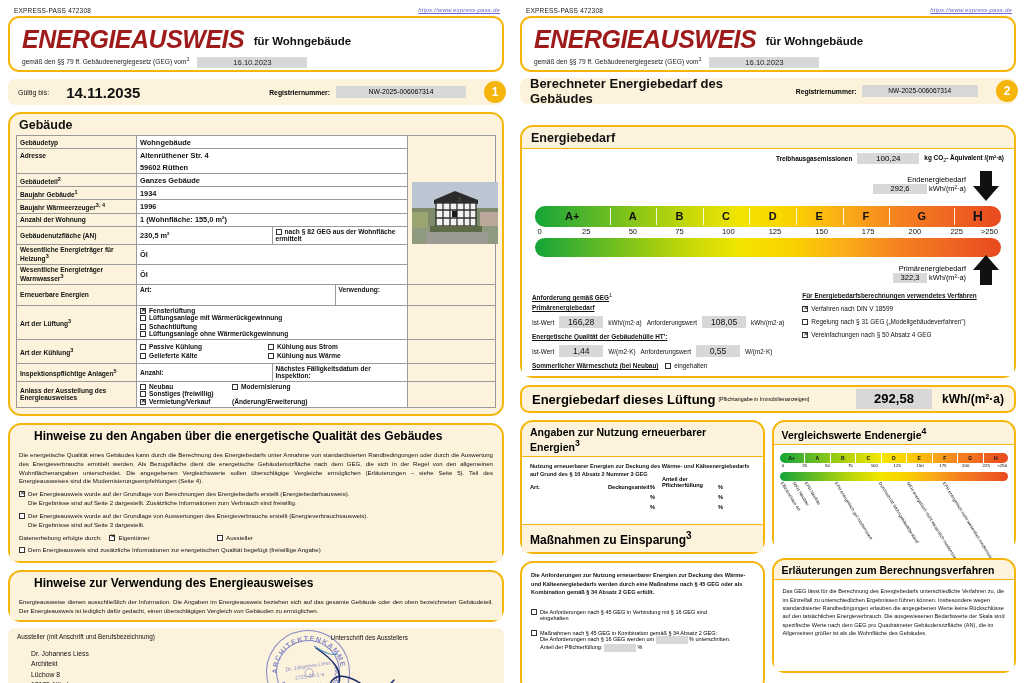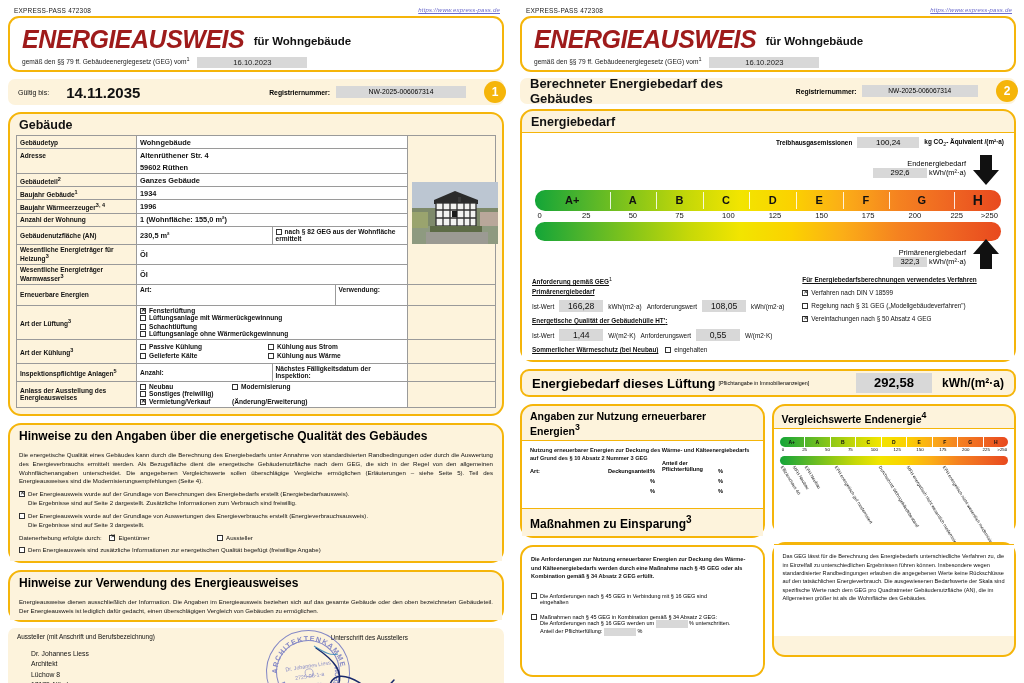--- a/index.html
+++ b/index.html
@@ -61,21 +61,21 @@
                    line-height:6px; color:#111; }
   .opt { display:inline-block; margin-right:10px; white-space:nowrap; }
 
   
   .photoimg { width:86px; height:62px; margin:6px 0 0 1px; display:block;
               border:0; position:relative; overflow:hidden;
               background:linear-gradient(#b9c3cd 0%, #ccd3da 42%, #9aa58f 62%, #8d9478 100%); }
 
   
   .infobox { margin-top:7px; }
-  .infobox .hd { font-size:12px; font-weight:bold; padding:4px 9px 3px; }
+  .infobox .hd { font-size:12px; font-weight:bold; padding:4px 24px 3px; }
   .infobox .bd { background:#fff; font-size:6.1px; line-height:1.45; color:#111;
                  padding:5px 9px 6px; border-top:1px solid #F5B50A; }
   .infobox p { margin:0 0 4px; text-align:justify; }
   .ckline { margin:0 0 4px; }
 
   
   .issuer { margin-top:6px; background:#FDF3DC; border-radius:7px; padding:5px 9px 6px;
             position:relative; height:92px; font-size:6.4px; color:#111; }
   .issuer .name { margin-top:9px; margin-left:14px; line-height:1.55; font-size:6.8px;}
   .issuer .sigl { position:absolute; right:96px; top:6px; font-size:6.4px; }
@@ -387,21 +387,21 @@
     </div>
   </div>
 
   <div class="strip right-variant">
     <span class="rtitle">Berechneter Energiebedarf des Gebäudes</span>
     <span class="regl" style="margin-left:10px;">Registriernummer:</span>
     <span class="greyfill" style="width:118px;height:12px;font-size:6.6px;line-height:12px;margin-left:5px;margin-right:28px;">NW-2025-006067314</span>
     <span class="pagecircle">2</span>
   </div>
 
-  <div class="box cream" style="margin-top:5px;">
+  <div class="box cream" style="margin-top:21px;">
     <div class="boxhead">Energiebedarf</div>
     <div style="background:#fff;border-top:1px solid #F5B50A;">
       <div class="scalewrap">
 
         <div class="emissrow">
           <span class="k">Treibhausgasemissionen</span>
           <span class="greyfill" style="width:62px;height:11px;font-size:8px;line-height:11px;">100,24</span>
           <span><b>kg CO</b><sub>2</sub><b>- Äquivalent  /(m²·a)</b></span>
         </div>
 
@@ -589,20 +589,21 @@
               <div style="left:58px;">EFH energetisch gut modernisiert</div>
               <div style="left:102px;">Durchschnitt Wohngebäudebestand</div>
               <div style="left:130px;">MFH energetisch nicht wesentlich modernisiert</div>
               <div style="left:166px;">EFH energetisch nicht wesentlich modernisiert</div>
             </div>
           </div>
         </div>
       </div>
 
       <div class="box cream" style="margin-top:7px;height:115px;">
+        <div class="hd" style="font-size:10.5px;font-weight:bold;padding:4px 8px 3px;">Erläuterungen zum Berechnungsverfahren</div>
         <div style="background:#fff;border-top:1px solid #F5B50A;height:92px;">
           <div class="smallbody" style="padding:7px 9px;">Das GEG lässt für die Berechnung des Energiebedarfs unterschiedliche Verfahren zu, die im Einzelfall zu unterschiedlichen Ergebnissen führen können. Insbesondere wegen standardisierter Randbedingungen erlauben die angegebenen Werte keine Rückschlüsse auf den tatsächlichen Energieverbrauch. Die ausgewiesenen Bedarfswerte der Skala sind spezifische Werte nach dem GEG pro Quadratmeter Gebäudenutzfläche (AN), die im Allgemeinen größer ist als die Wohnfläche des Gebäudes.</div>
         </div>
       </div>
     </div>
   </div>
 
 </div>
 
 </body></html>

